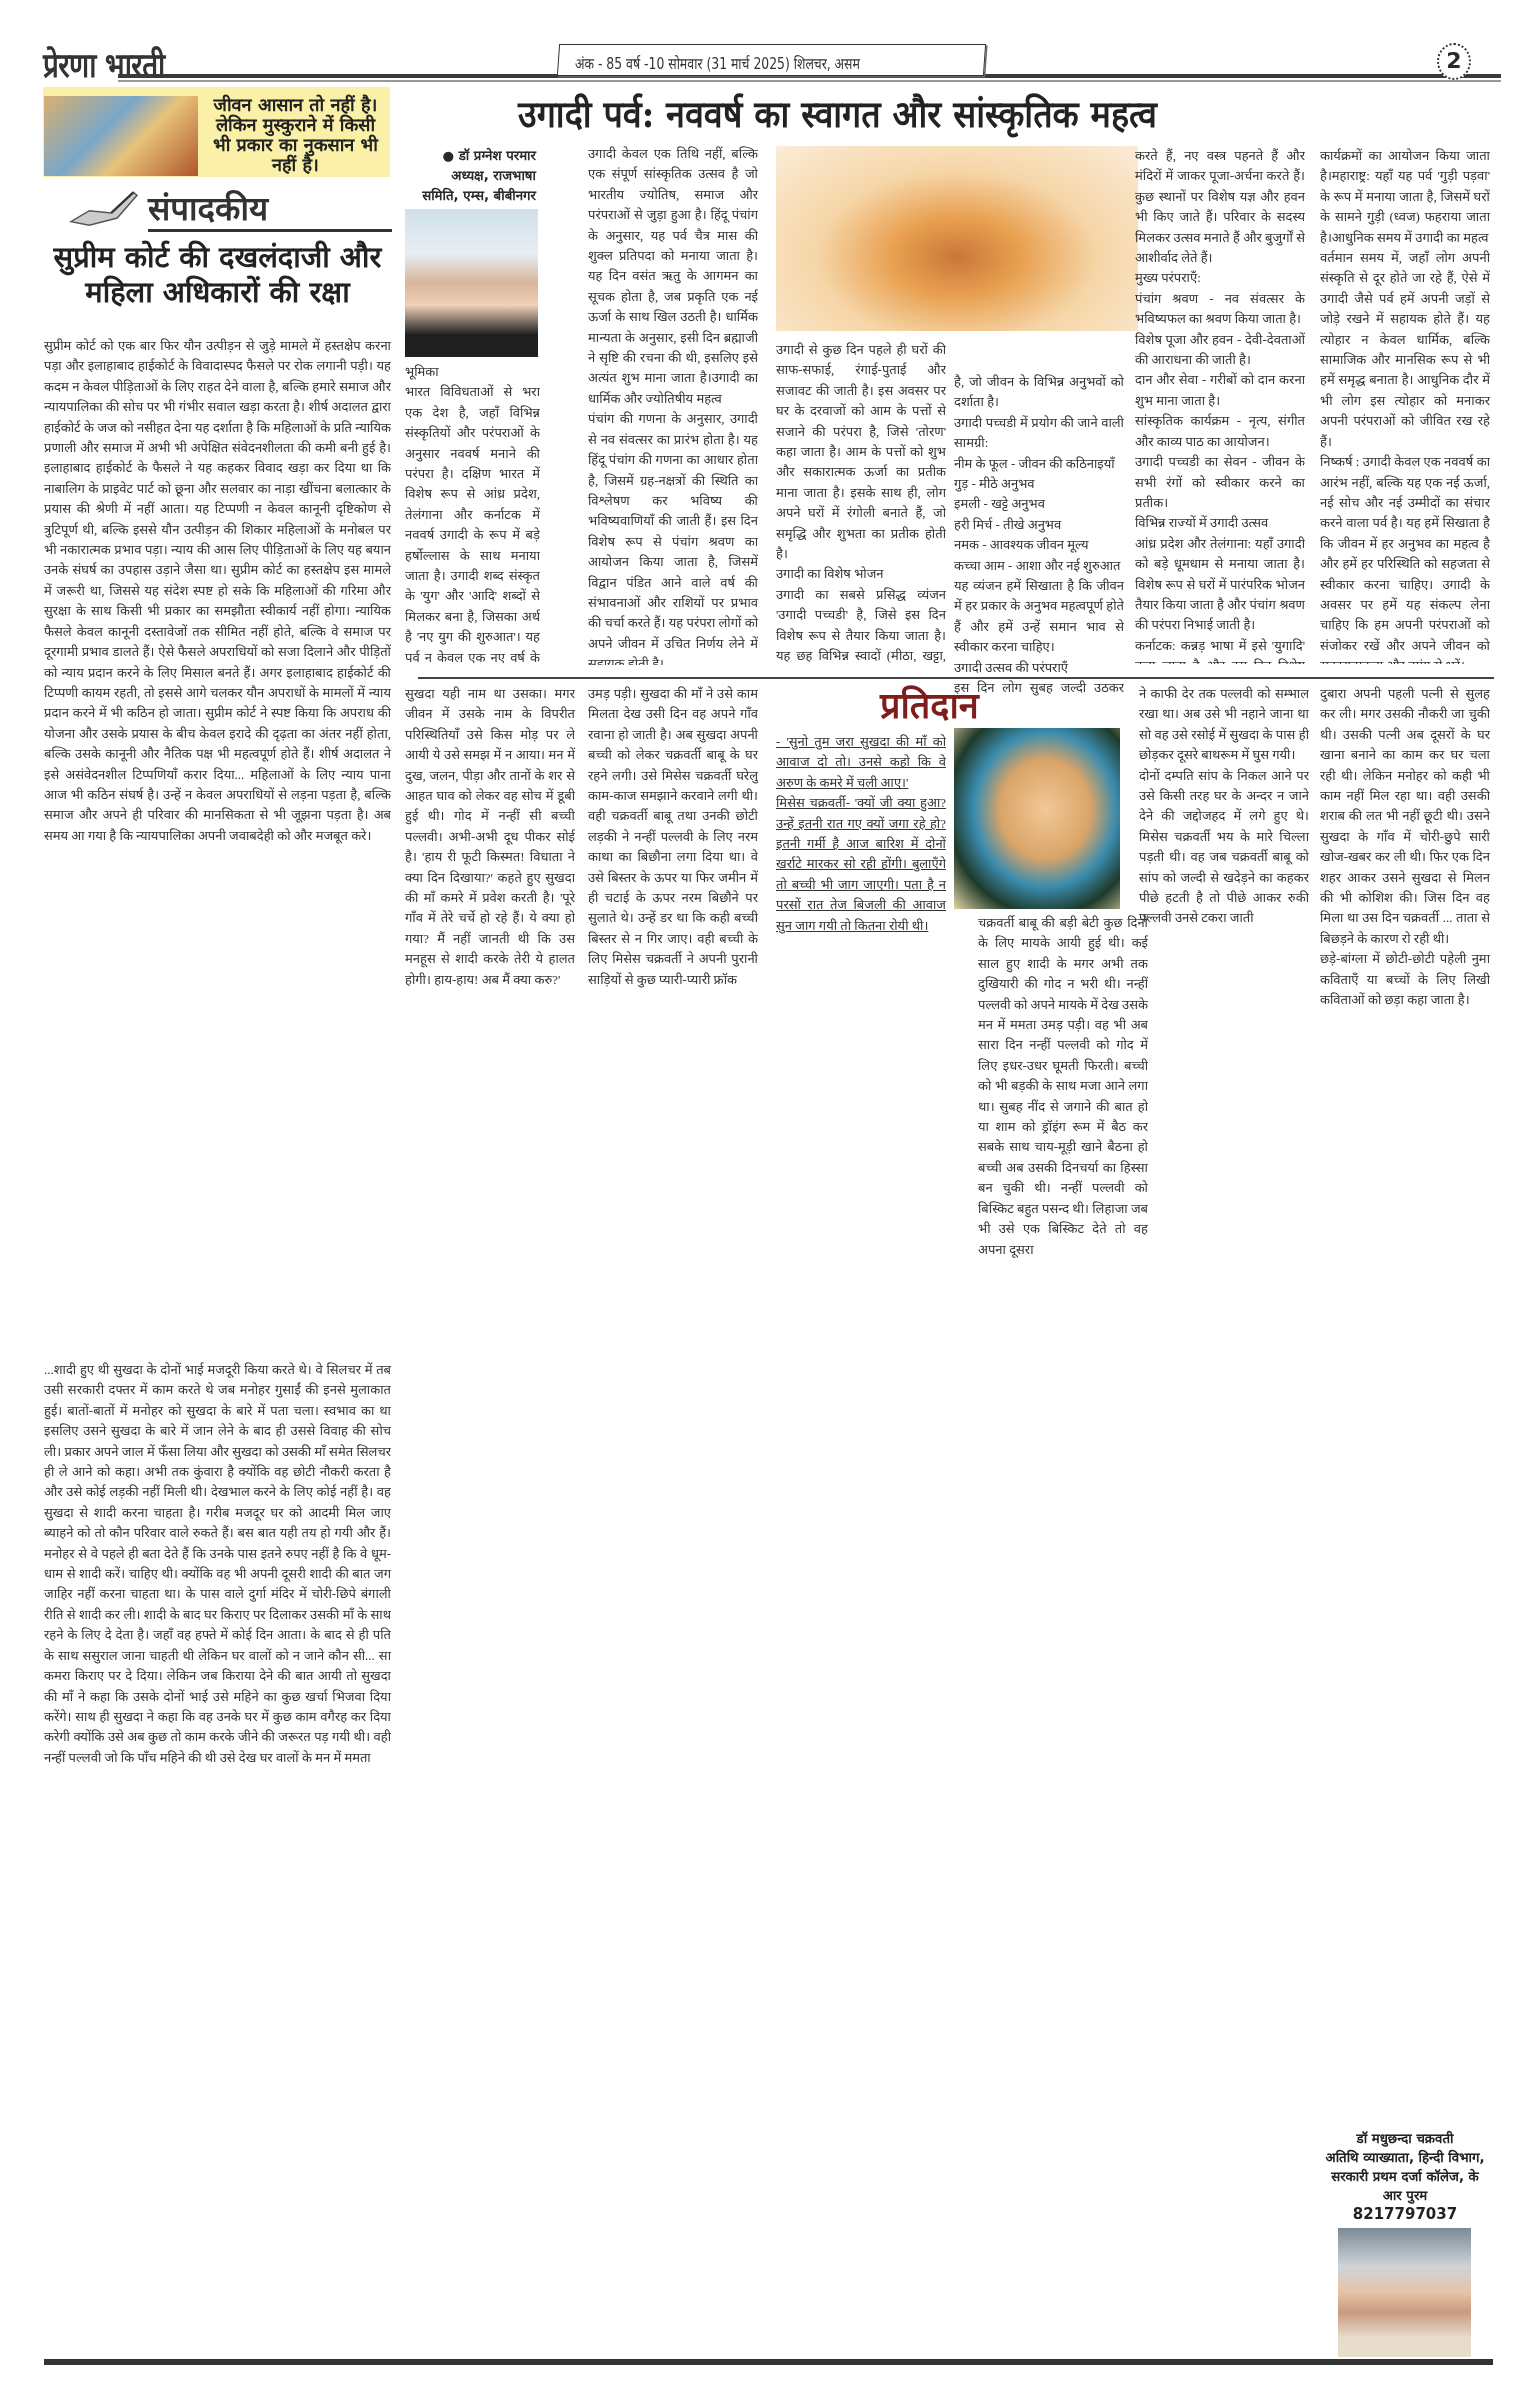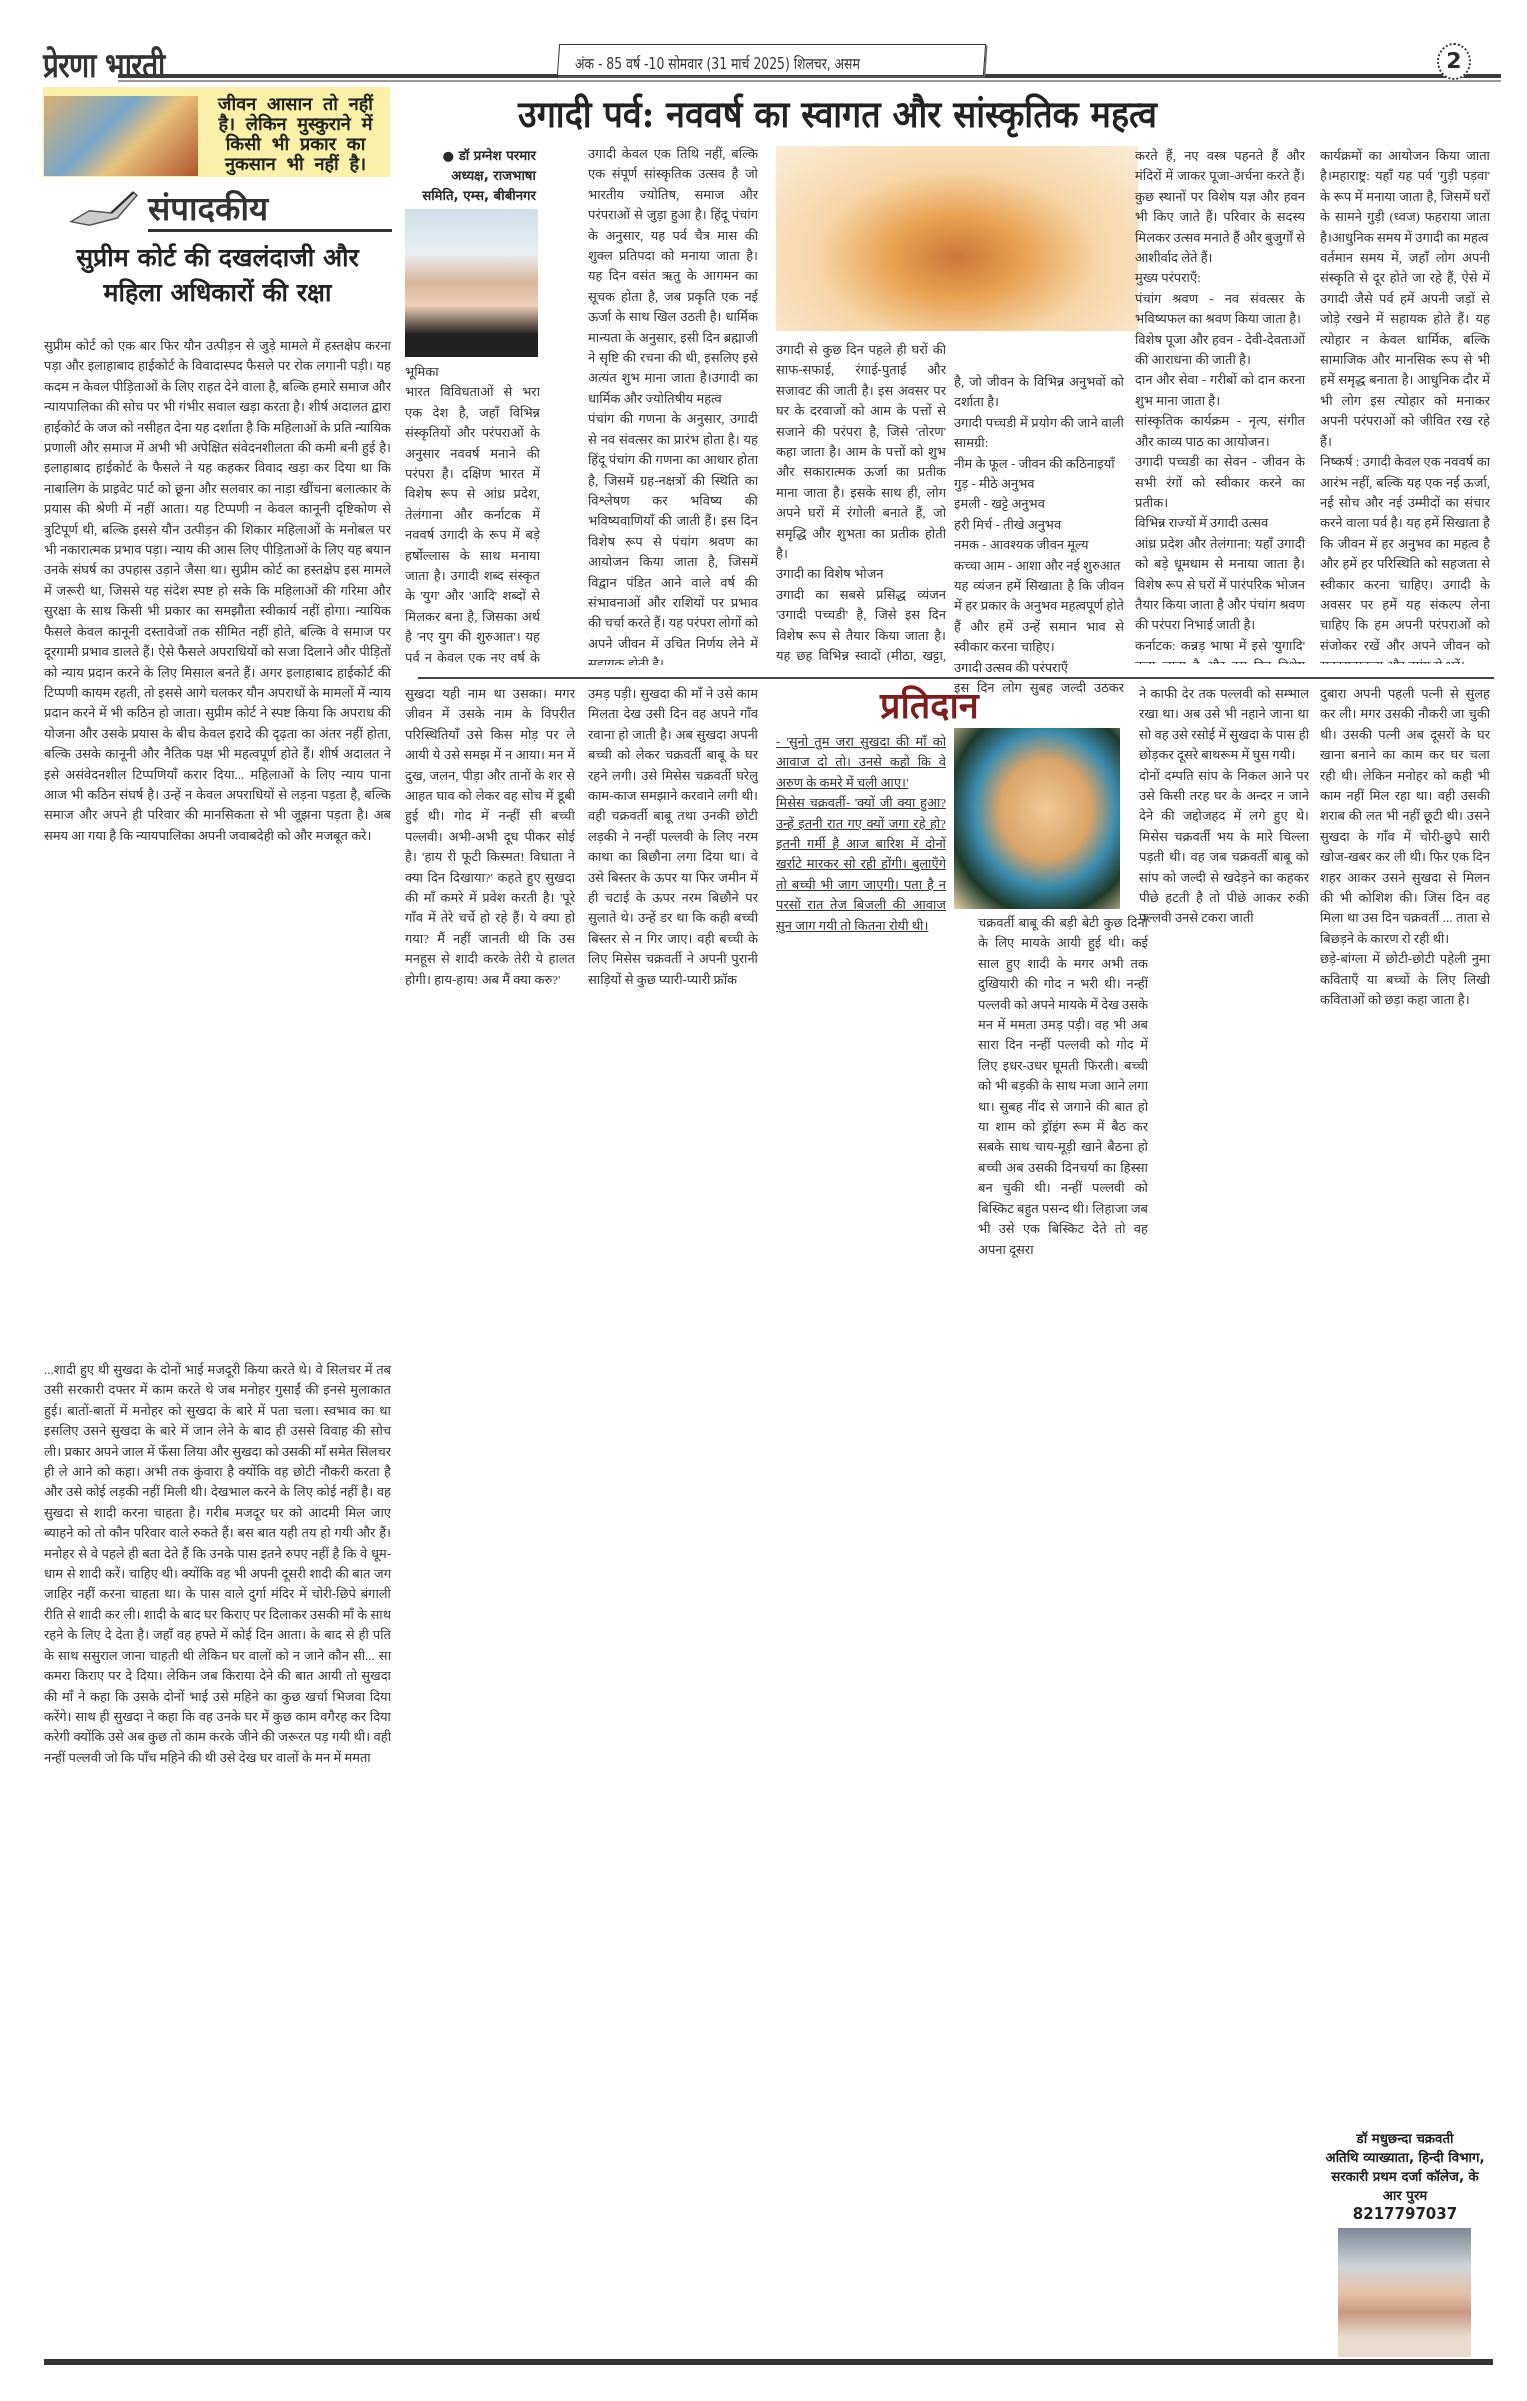--- a/index.html
+++ b/index.html
@@ -6,25 +6,25 @@
   body{width:1528px;height:2401px;position:relative;overflow:hidden;font-family:"DejaVu Sans",sans-serif;color:#2a2a2a;}
   .abs{position:absolute;}
   .masthead-title{left:43px;top:41px;font-family:"DejaVu Serif",serif;font-weight:bold;font-size:34px;color:#333;letter-spacing:-0.7px;transform:scaleX(.82);transform-origin:left top;}
   .masthead-rule{left:118px;top:74px;width:1383px;height:4.4px;background:#3a3a3a;}
   .masthead-rule2{left:118px;top:80px;width:1383px;height:1.5px;background:#999;}
   .issue-box{left:558px;top:44px;width:425px;height:30px;border:1.5px solid #333;transform:skewX(-4deg);background:#fff;box-shadow:1.5px 1.5px 0 #666;}
   .issue-text{left:575px;top:52px;font-size:15.5px;color:#333;white-space:nowrap;transform:scaleX(.8);transform-origin:left top;}
   .page-num{left:1437px;top:43px;width:30px;height:33px;border:2.2px dotted #333;border-radius:50%;text-align:center;font-size:22px;font-weight:bold;line-height:31px;background:#fff;}
   .quote-box{left:43px;top:87px;width:347px;height:90px;background:#fbf0a8;}
   .quote-img{left:44px;top:96px;width:154px;height:80px;background:linear-gradient(135deg,#d9b070 0%,#7aa6c8 40%,#e8c27a 60%,#b0562a 100%);}
-  .quote-text{left:207px;top:95px;width:177px;font-size:18px;font-weight:bold;line-height:20px;text-align:center;color:#222;font-family:Liberation Mono, monospace;}
+  .quote-text{left:207px;top:95px;width:177px;font-size:18px;font-weight:bold;line-height:20px;text-align:center;color:#222;}
   .editorial-head{left:148px;top:185px;font-size:33px;font-weight:bold;font-family:"DejaVu Serif",serif;color:#333;}
   .pen-icon{left:67px;top:185px;width:74px;height:44px;}
   .editorial-rule{left:148px;top:229px;width:244px;height:3px;background:#333;}
-  .editorial-title{left:44px;top:240px;width:347px;text-align:center;font-size:25px;font-weight:bold;line-height:35px;color:#222;font-family:"DejaVu Serif",serif;}
+  .editorial-title{left:44px;top:240px;width:347px;text-align:center;font-size:29px;font-weight:bold;line-height:35px;color:#222;font-family:"DejaVu Serif",serif;}
   .col-text{font-family:"Liberation Serif",serif;font-size:13px;line-height:20.4px;color:#333;text-align:justify;}
   .editorial-body{left:44px;top:336px;width:347px;height:1020px;overflow:hidden;}
   .ugadi-title{left:518px;top:87px;font-size:37px;font-weight:bold;color:#222;font-family:"DejaVu Serif",serif;white-space:nowrap;transform:scaleX(.92);transform-origin:left top;}
   .byline{left:410px;top:146px;width:126px;text-align:right;font-size:13.3px;font-weight:bold;line-height:20px;}
   .author-photo{left:405px;top:209px;width:133px;height:148px;background:linear-gradient(180deg,#cfe0ea 0%,#e8eef2 30%,#d8b59a 50%,#f0d0b8 65%,#202020 85%);}
   .ugadi-c1{left:405px;top:362px;width:135px;height:303px;overflow:hidden;}
   .ugadi-c2{left:588px;top:144px;width:170px;height:521px;overflow:hidden;}
   .ugadi-img{left:776px;top:146px;width:362px;height:185px;background:radial-gradient(ellipse at 50% 60%,#c9773a 0%,#e8a050 25%,#f6d6a8 55%,#fbecd8 100%);}
   .ugadi-c3{left:776px;top:340px;width:170px;height:325px;overflow:hidden;}
   .ugadi-c4{left:954px;top:340px;width:170px;height:325px;overflow:hidden;margin-top:32px;}

